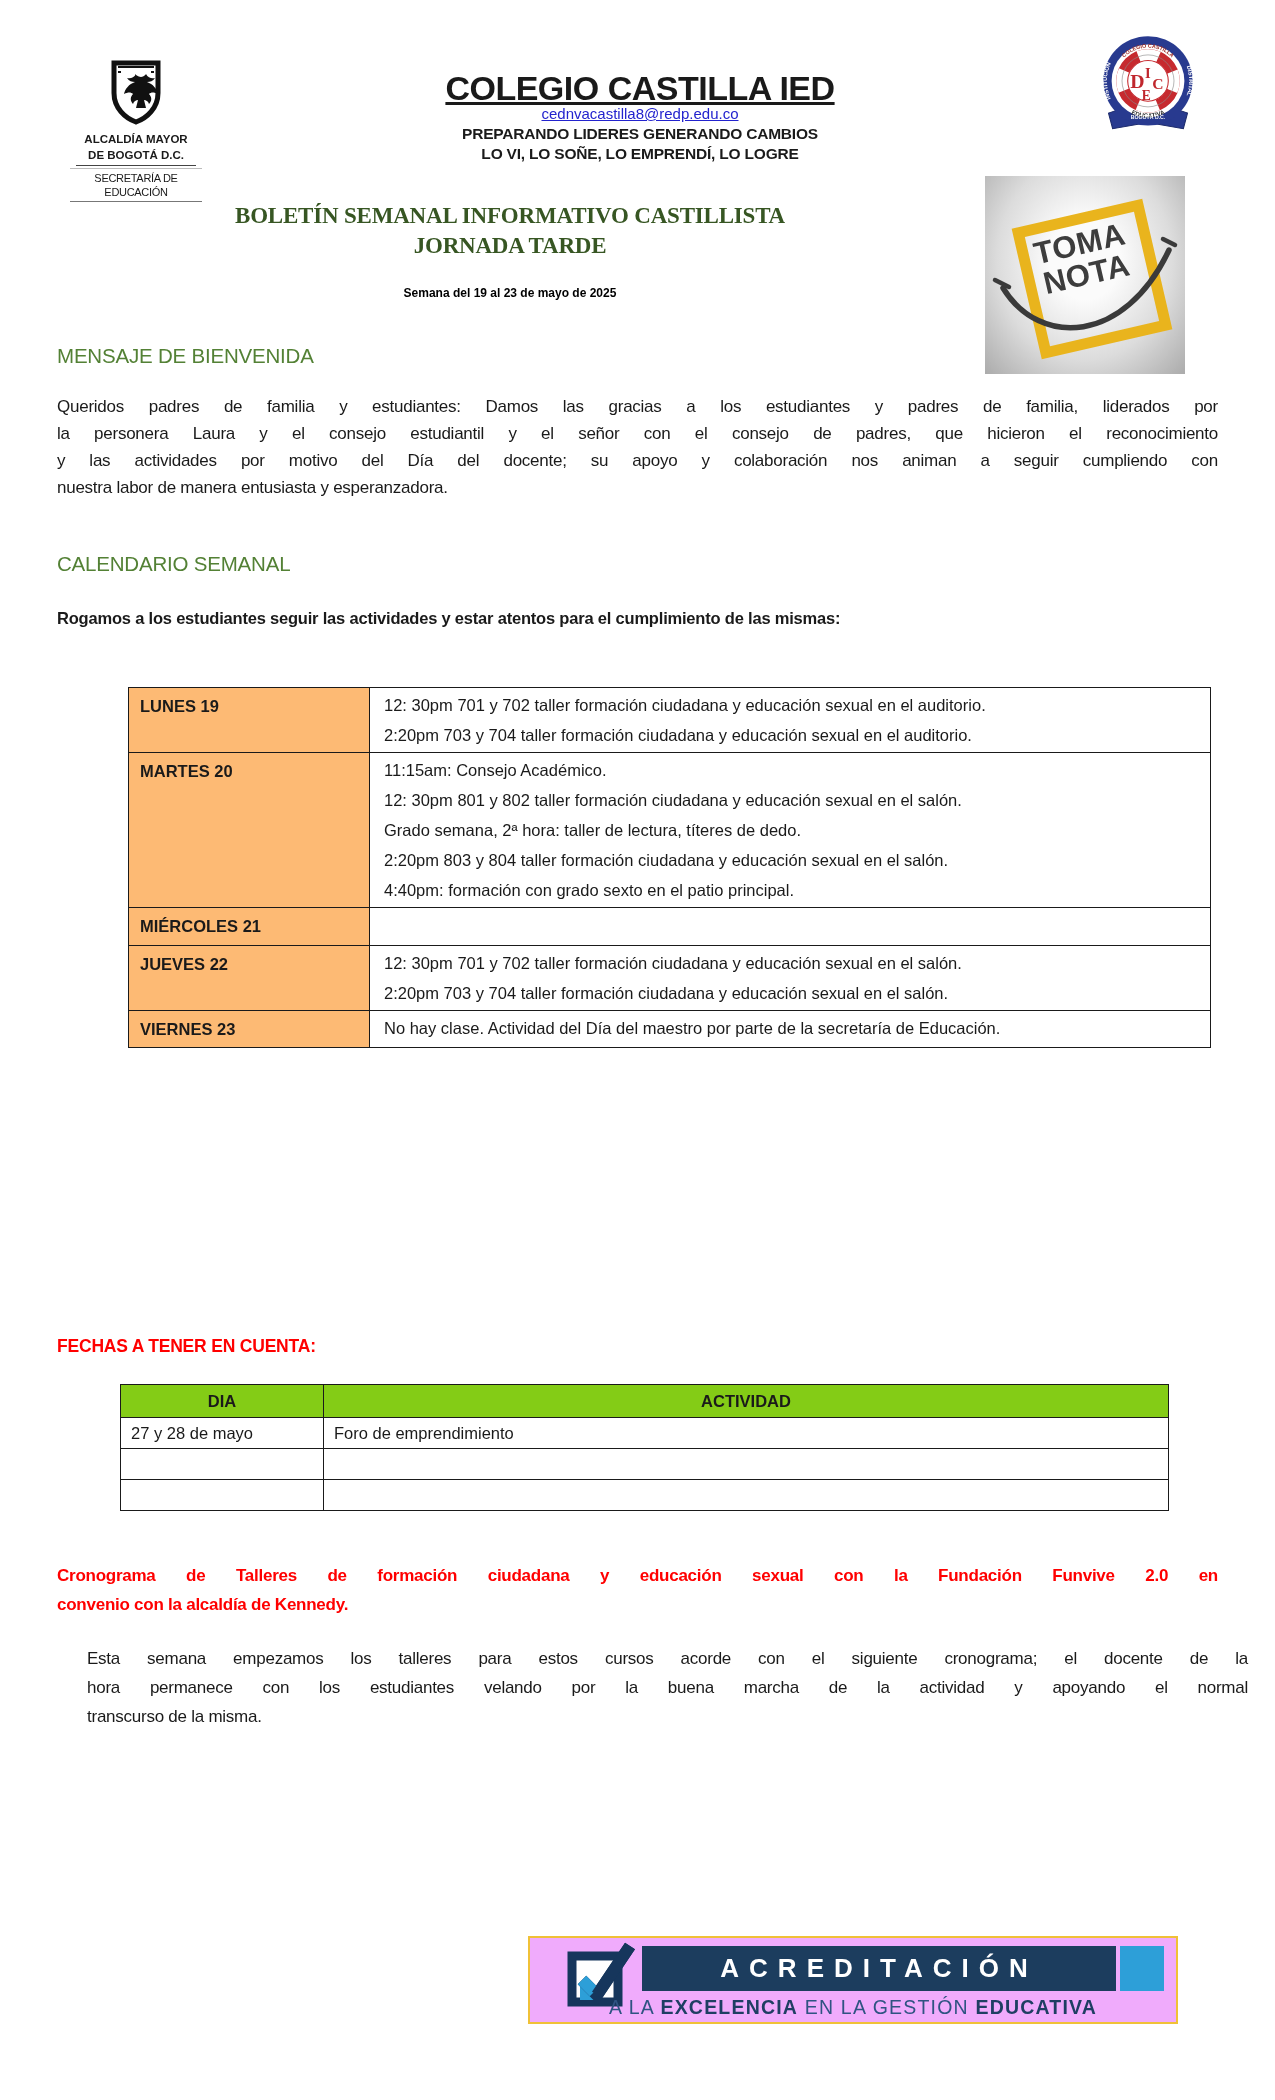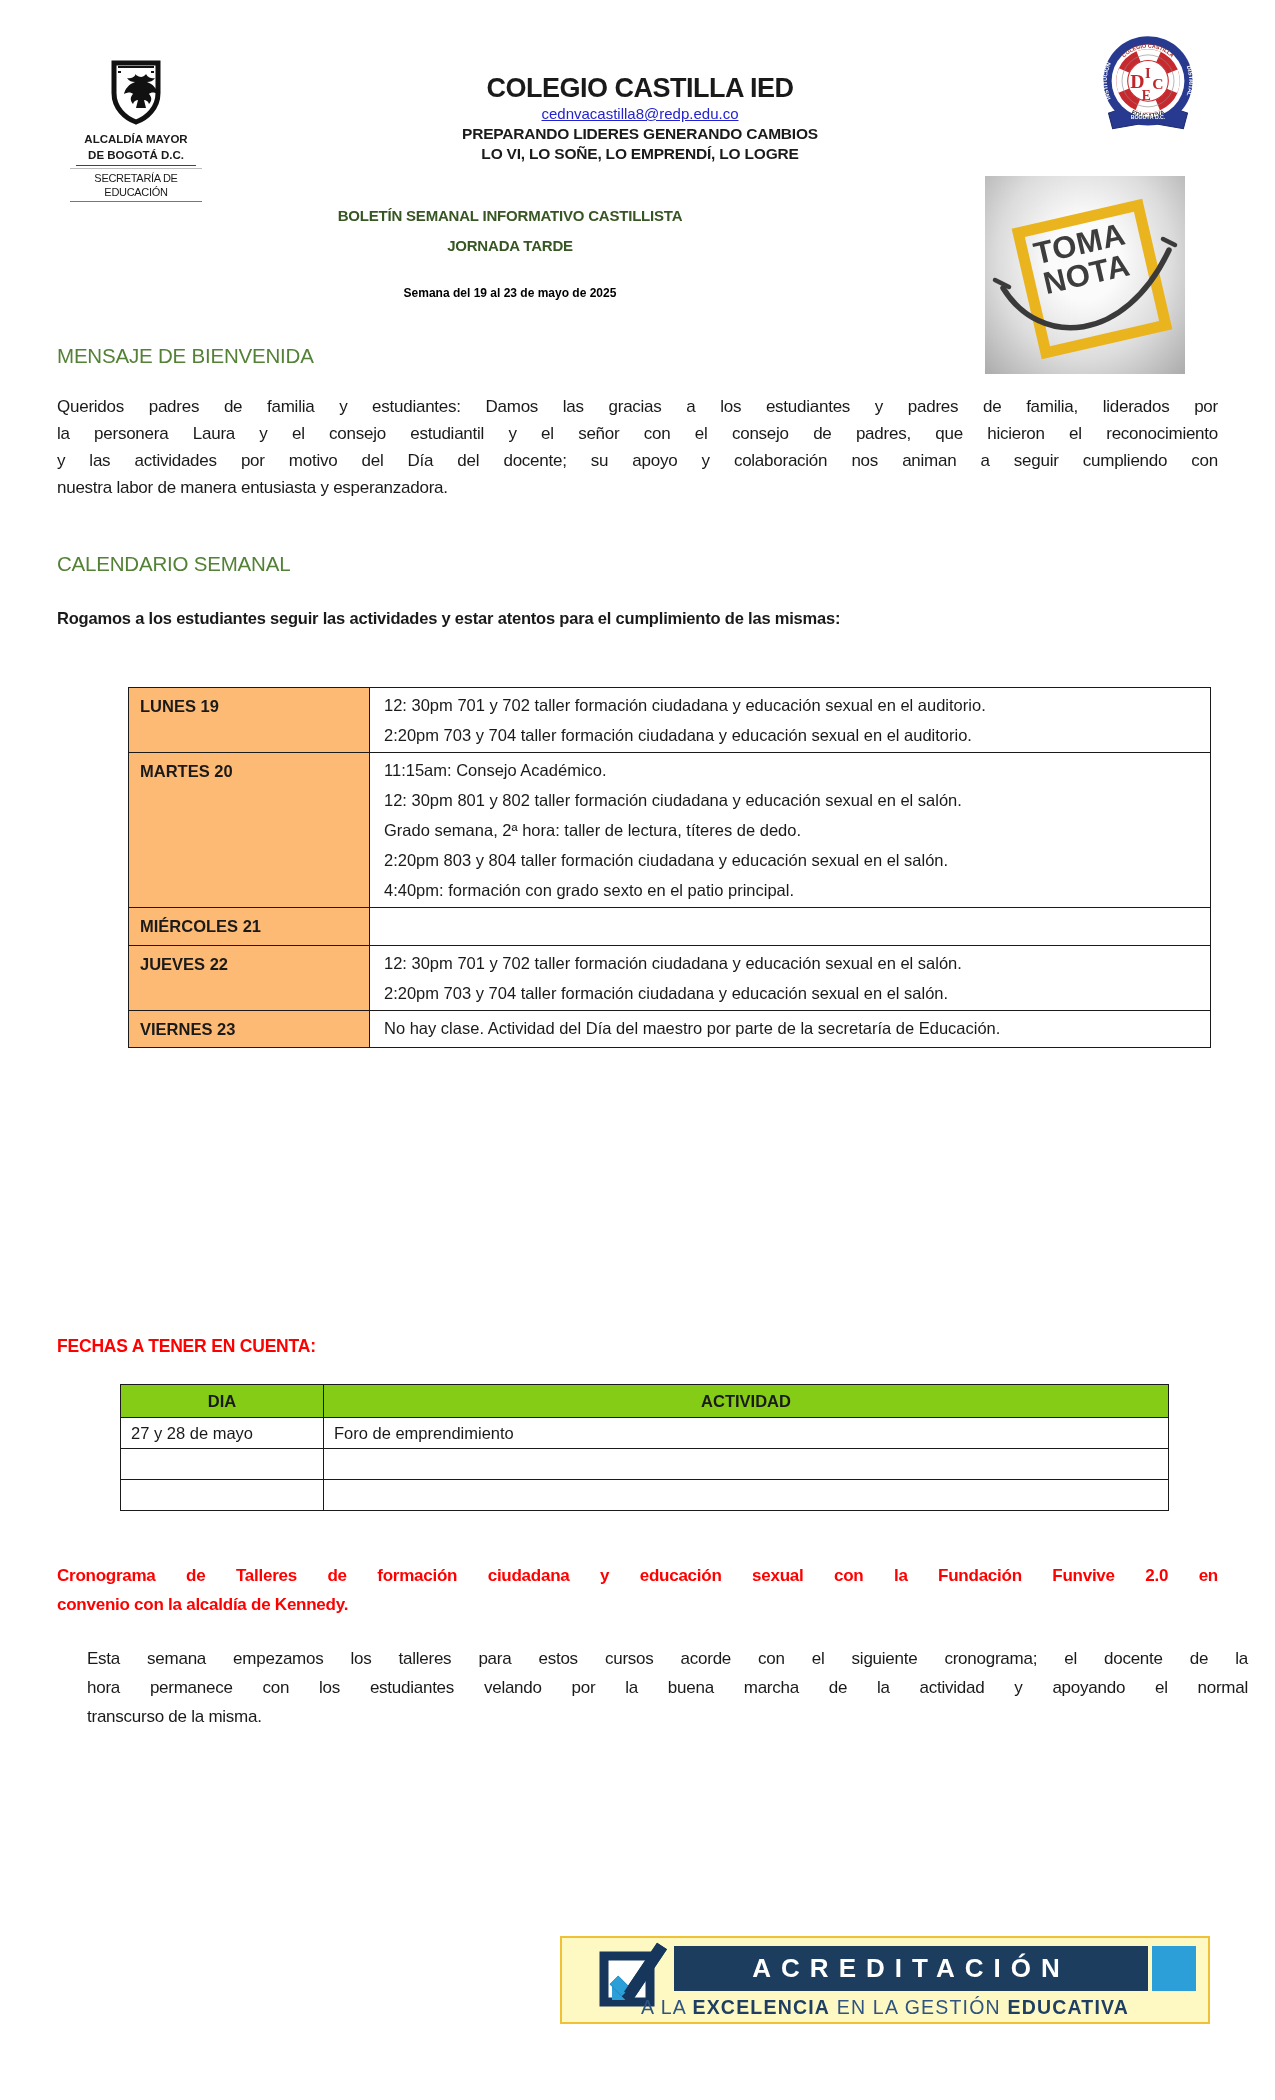--- a/index.html
+++ b/index.html
@@ -9,29 +9,29 @@
 
   
   .hdr-left{left:70px;top:60px;width:132px;text-align:center;}
   .hdr-left .lg1{font-size:11.5px;font-weight:bold;line-height:13px;margin-top:3px;}
   .hdr-left .sep{border-top:1.5px solid #444;margin:3px 6px 0 6px;}
   .hdr-left .lg3{font-size:11px;line-height:14px;border-bottom:1.5px solid #777;
                  border-top:1px solid #bbb;padding:2px 0;margin-top:2px;letter-spacing:-0.3px;}
 
   
   .hdr-center{left:320px;top:74px;width:640px;text-align:center;}
-  .school-name{font-size:27px;font-weight:bold;letter-spacing:-0.5px;line-height:29px;}
+  .school-name{font-size:34px;font-weight:bold;letter-spacing:-0.5px;line-height:29px;text-decoration:underline;}
   .email{font-size:15px;color:#2323CE;text-decoration:underline;line-height:21px;display:inline-block;}
   .motto{font-size:15.5px;font-weight:bold;line-height:20px;letter-spacing:-0.2px;}
 
   .crest{left:1096px;top:34px;}
 
   
   .title-block{left:0;top:201px;width:1020px;text-align:center;color:#375623;}
-  .title-block .t1{font-size:15px;font-weight:bold;line-height:30px;letter-spacing:-0.2px;}
+  .title-block .t1{font-size:23px;font-weight:bold;line-height:30px;letter-spacing:-0.2px;font-family:Liberation Serif, serif;}
   .week{left:0;top:286px;width:1020px;text-align:center;color:#000000;font-size:12px;font-weight:bold;}
 
   .h-green{color:#538135;font-size:20.5px;font-weight:500;letter-spacing:-0.2px;}
   .h-mensaje{left:57px;top:344px;}
   .h-calendario{left:57px;top:552px;}
 
   .para{left:57px;top:393px;width:1161px;font-size:17px;line-height:27px;letter-spacing:-0.25px;}
   .jline{text-align:justify;text-align-last:justify;}
   .jlast{text-align:justify;text-align-last:left;}
 
@@ -59,21 +59,21 @@
   .dates-table th,.dates-table td{border:1.6px solid #1a1a1a;font-size:16.5px;}
   .dates-table th{background:#84cc16;font-weight:bold;text-align:center;height:30px;}
   .dates-table .c1{width:200px;}
   .dates-table .c2{width:842px;}
   .dates-table td{height:30px;padding:0 20px 0 10px;}
 
   .red-para{left:57px;top:1561px;width:1161px;font-size:17px;font-weight:bold;color:#FF0000;line-height:29px;letter-spacing:-0.25px;}
   .para2{left:57px;top:1644px;width:1161px;font-size:17px;line-height:29px;letter-spacing:-0.25px;margin-left:30px;}
 
   
-  .banner{left:560px;top:1936px;width:646px;height:84px;border:2.5px solid #F0C137;background:#fef9c3;}
+  .banner{left:528px;top:1936px;width:646px;height:84px;border:2.5px solid #F0C137;background:#f0abfc;}
   .banner .bar{position:absolute;left:112px;top:8px;width:474px;height:45px;background:#1C3D5E;
        color:#fff;font-size:26px;font-weight:bold;letter-spacing:10px;text-align:center;line-height:45px;}
   .banner .bluebox{position:absolute;left:590px;top:8px;width:44px;height:45px;background:#2D9FD8;}
   .banner .check{position:absolute;left:34px;top:2px;}
   .banner .sub{position:absolute;left:0;bottom:3px;width:100%;text-align:center;
        color:#2F5382;font-size:19.5px;letter-spacing:1.2px;}
   .banner .sub b{color:#1F3E63;margin-top:8px;}
 </style>
 </head>
 <body>

